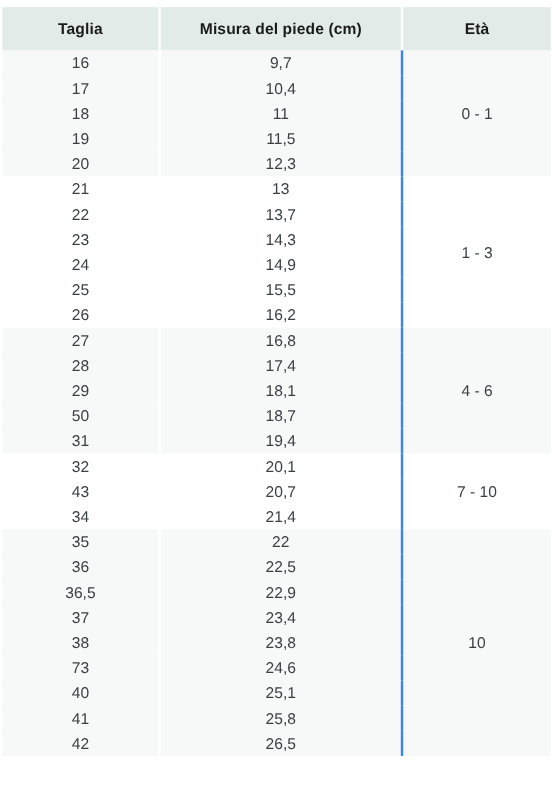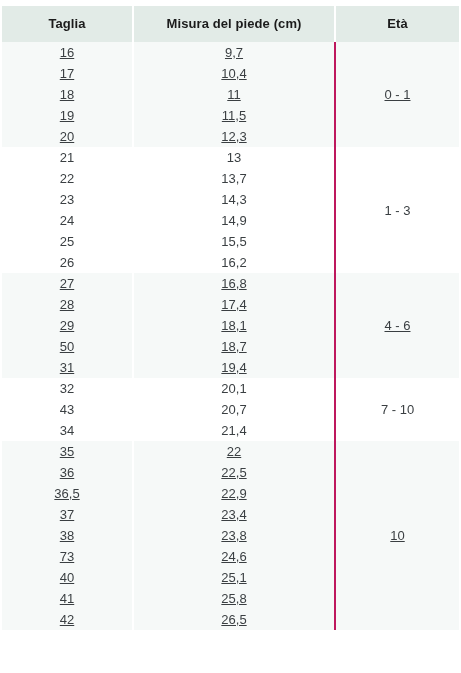--- a/index.html
+++ b/index.html
@@ -48,25 +48,24 @@
     height: 21px;
     line-height: 21px;
     padding: 0;
     border-right: 2px solid #ffffff;
     vertical-align: middle;
   }
   tbody td.age-cell {
     border-right: none;
   }
   tbody td.foot-cell {
-    border-right: 2px solid #be185d;
+    border-right: 2px solid #3b82f6;
   }
   tbody tr.band-alt td {
     background: #f6f9f8;
-    text-decoration: underline;
   }
   tbody tr.band-plain td {
     background: #ffffff;
   }
   tbody td.age-cell.band-alt-cell { background: #f6f9f8; }
   tbody td.age-cell.band-plain-cell { background: #ffffff; }
 </style>
 </head>
 <body>
 

